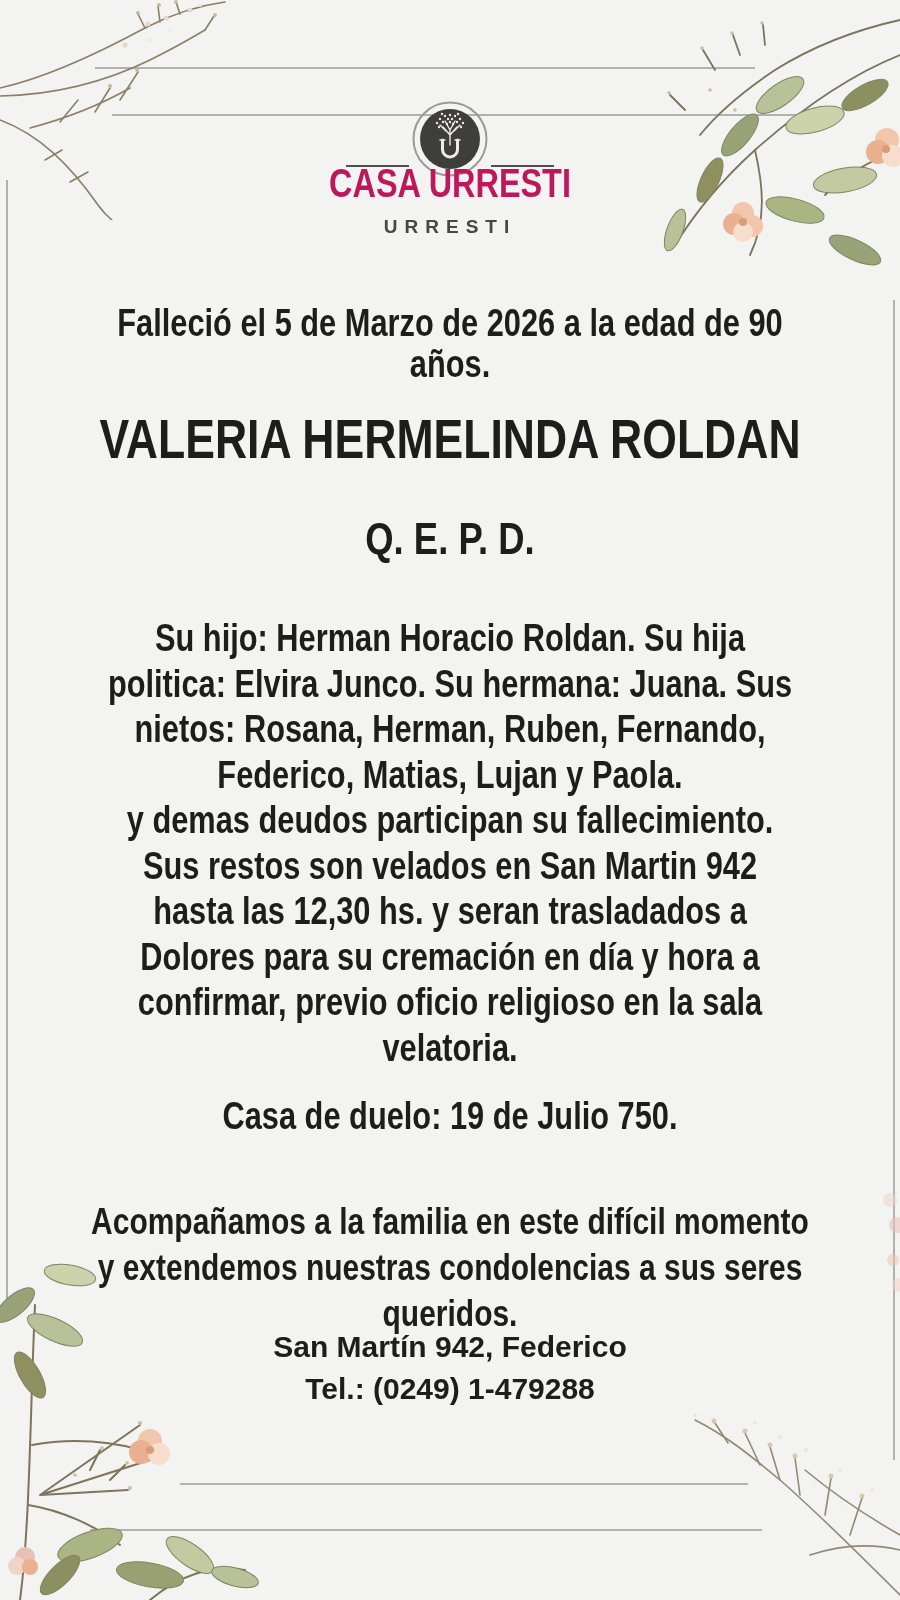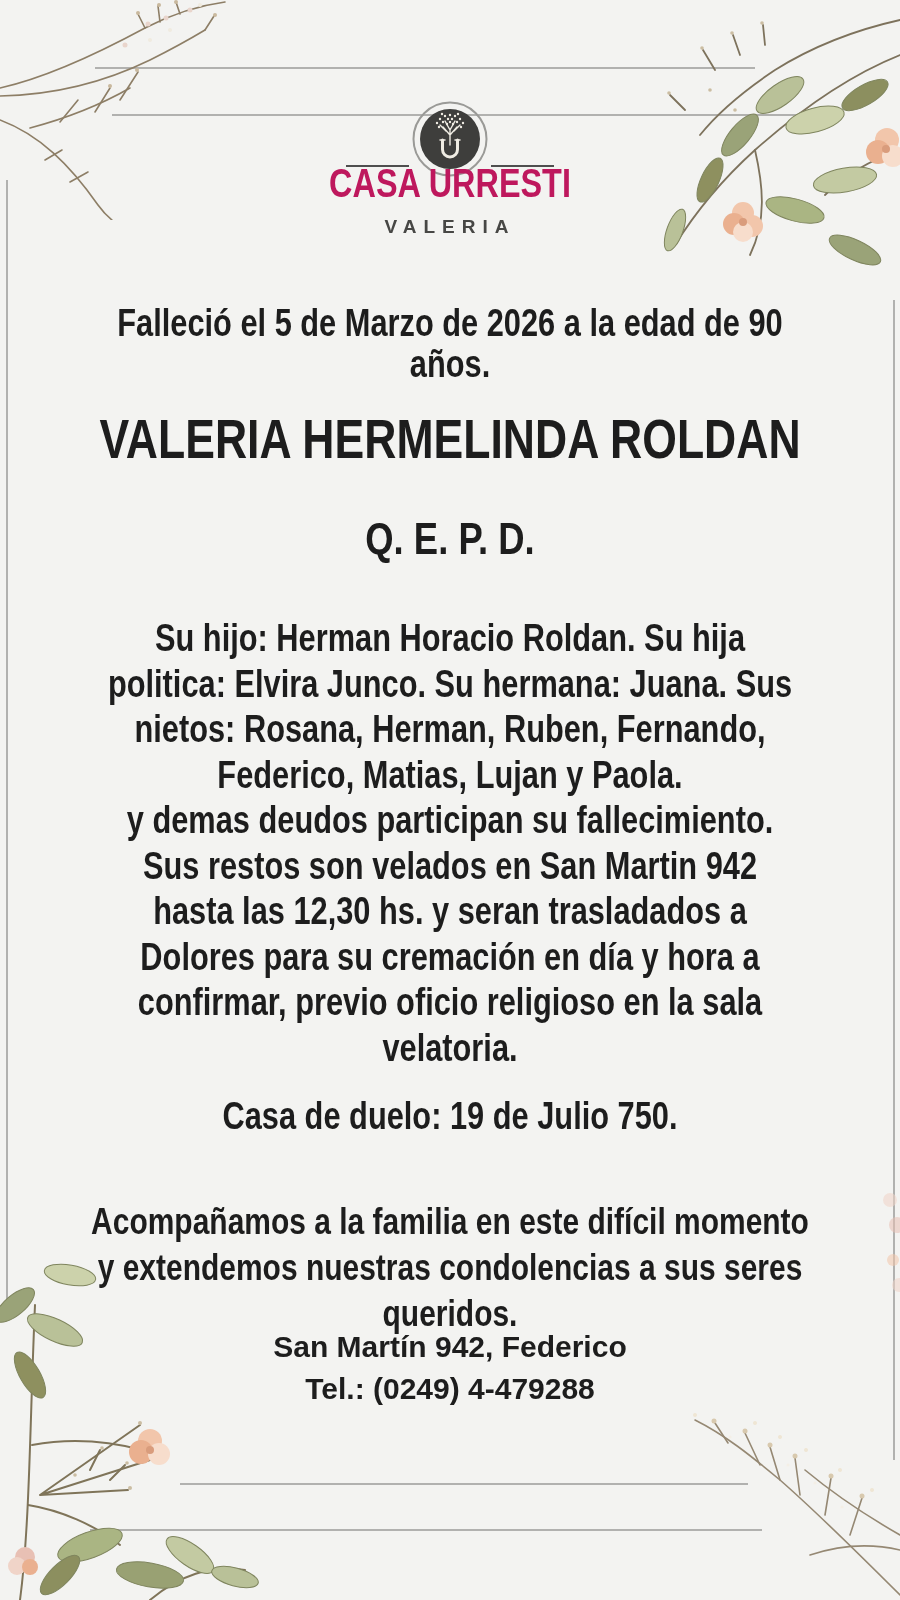--- a/index.html
+++ b/index.html
@@ -233,21 +233,21 @@
   </g>
   <g stroke="#efece3" fill="none" stroke-linecap="round">
     <path d="M30.5,39 v9.5 a7.5,7.5 0 0 0 15,0 V39" stroke-width="3"></path>
     <path d="M28,39 h5 M43,39 h5" stroke-width="1.5"></path>
   </g>
 </svg>
 <div class="txt brand-name cond">
   <div class="line">CASA URRESTI</div>
 </div>
 <div class="txt brand-tag">
-  <div class="line">VALERIA</div>
+  <div class="line">URRESTI</div>
 </div>
 
 <div class="txt t-died cond">
     <div class="line">Falleció el 5 de Marzo de 2026 a la edad de 90</div>
     <div class="line">años.</div>
   </div>
 
 <div class="txt t-name cond">
   <div class="line">VALERIA HERMELINDA ROLDAN</div>
 </div>
@@ -274,14 +274,14 @@
 </div>
 
 <div class="txt t-cond cond">
     <div class="line">Acompañamos a la familia en este difícil momento</div>
     <div class="line">y extendemos nuestras condolencias a sus seres</div>
     <div class="line">queridos.</div>
   </div>
 
 <div class="txt t-footer">
   <div class="line">San Martín 942, Federico</div>
-  <div class="line">Tel.: (0249) 4-479288</div>
+  <div class="line">Tel.: (0249) 1-479288</div>
 </div>
 
 </body></html>

